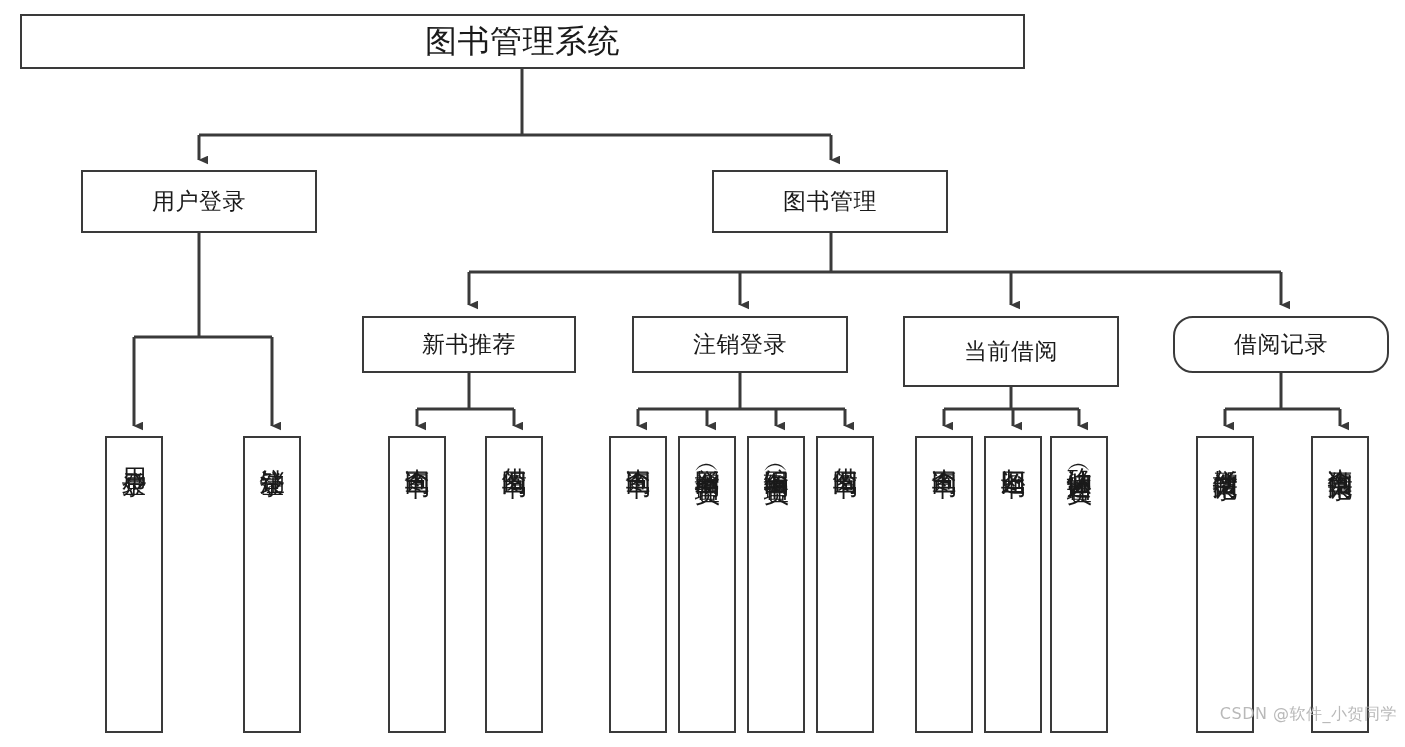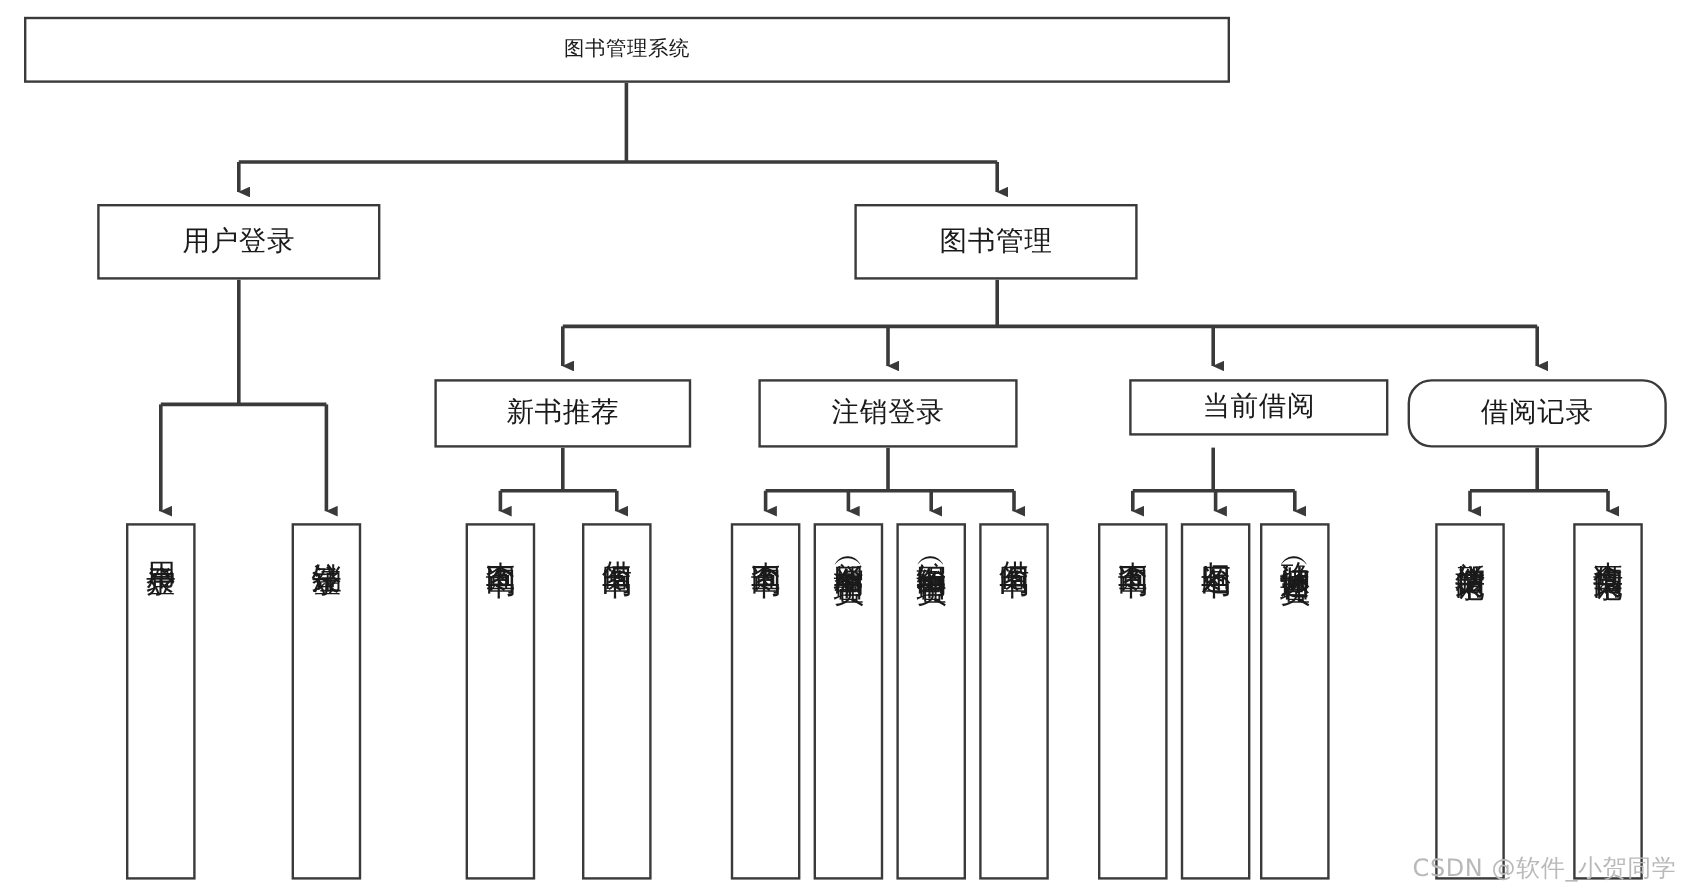--- a/index.html
+++ b/index.html
@@ -42,42 +42,42 @@
     line-height: 1.18;
     color: #1a1a1a;
     letter-spacing: 0.5px;
   }
   
   .node.horiz .node-label {
     font-size: 23px;
     writing-mode: horizontal-tb;
   }
   .node.root .node-label {
-    font-size: 17px;
+    font-size: 32px;
     font-family: Liberation Serif, serif;
   }
   
   .node.vert {
     align-items: flex-start;
     justify-content: center;
     padding-top: 10px;
   }
   .node.vert .node-label {
     writing-mode: vertical-rl;
     text-orientation: upright;
     font-size: 25px;
     line-height: 1.02;
     letter-spacing: 2px;
     white-space: nowrap;
   }
   #watermark {
     position: absolute;
     right: 8px;
-    bottom: 10px;
-    font-size: 20px;
+    bottom: 22px;
+    font-size: 16px;
     color: #b9b9b9;
     letter-spacing: 0.5px;
     white-space: nowrap;
     user-select: none;
   }
 </style>
 </head>
 <body>
 
 <div id="diagram-root">
@@ -142,21 +142,21 @@
   <div class="node horiz" style="left:362px; top:316px; width:214px; height:57px;">
     <span class="node-label">新书推荐</span>
   </div>
 
   <div class="node horiz" style="left:712px; top:170px; width:236px; height:63px;">
     <span class="node-label">图书管理</span>
   </div>
   <div class="node horiz" style="left:632px; top:316px; width:216px; height:57px;">
     <span class="node-label">注销登录</span>
   </div>
-  <div class="node horiz" style="left:941px; top:316px; width:216px; height:47px;">
+  <div class="node horiz" style="left:903px; top:316px; width:216px; height:71px;">
     <span class="node-label">当前借阅</span>
   </div>
   <div class="node horiz" style="left:1173px; top:316px; width:216px; height:57px;border-radius:20px;">
     <span class="node-label">借阅记录</span>
   </div>
 
   <div class="node vert" style="left:105px; top:436px; width:58px; height:297px;">
     <span class="node-label">用户登录</span>
   </div>
   <div class="node vert" style="left:243px; top:436px; width:58px; height:297px;">

